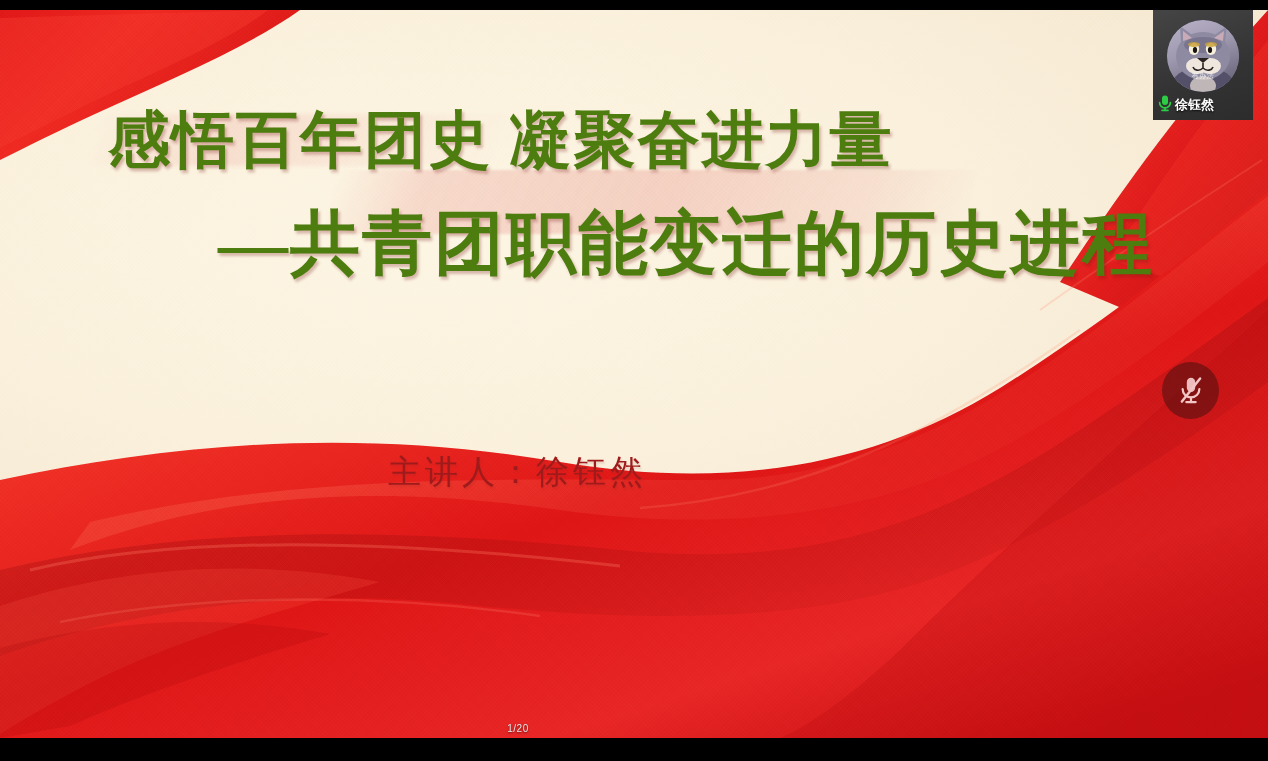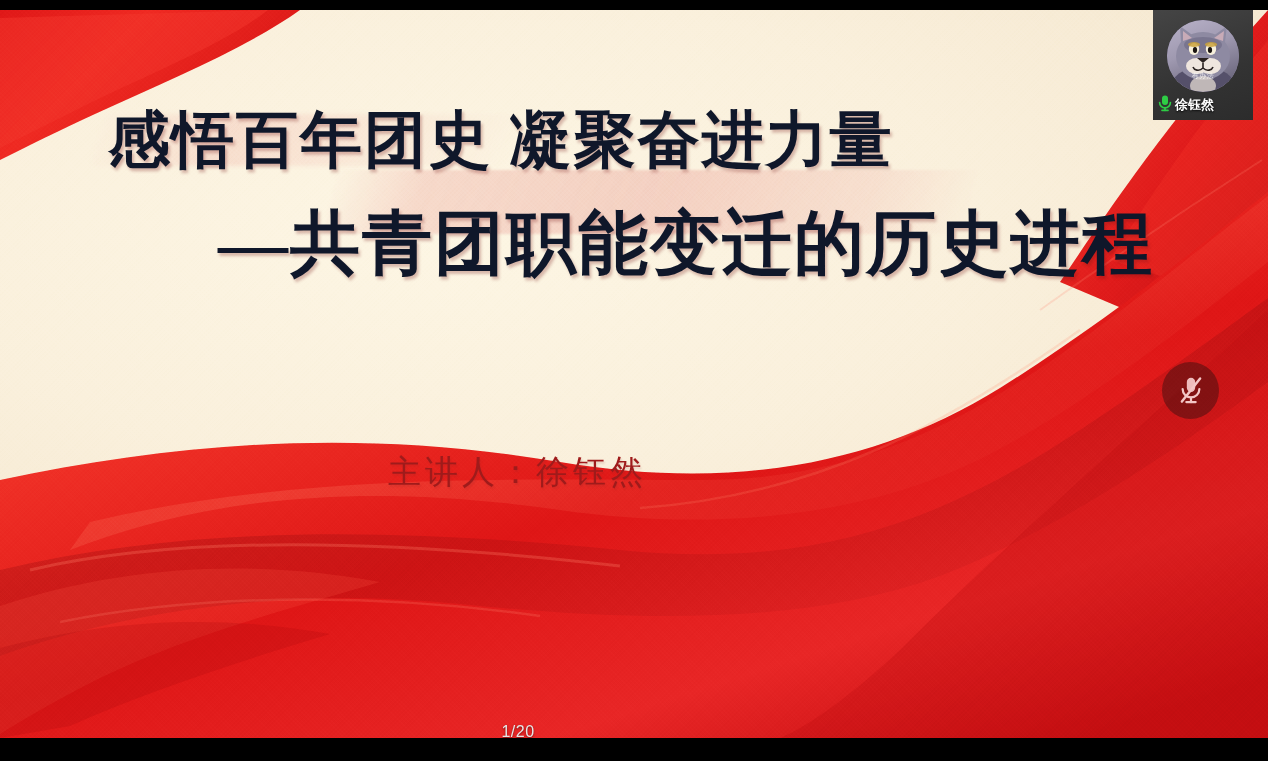--- a/index.html
+++ b/index.html
@@ -97,21 +97,21 @@
   }
 
   
   .title-block {
     position: absolute;
     left: 0; top: 0;
     width: 1268px;
     z-index: 12;
   }
   .title-line {
-    color: #0f172a;
+    color: #4d7c0f;
     font-family: "Liberation Serif", "DejaVu Serif", serif;
     font-weight: 700;
     letter-spacing: 2px;
     white-space: nowrap;
     text-shadow: 2px 3px 3px rgba(120,20,20,0.28);
   }
   .title-line-1 {
     position: absolute;
     left: 108px; top: 92px;
     font-size: 62px;
@@ -139,21 +139,21 @@
 
   
   .page-indicator {
     position: absolute;
     left: 0; top: 713px;
     width: 1036px;
     text-align: center;
     z-index: 30;
     color: #e7e7e7;
     font-family: "Liberation Sans", sans-serif;
-    font-size: 16px;
+    font-size: 10px;
     letter-spacing: .5px;
     text-shadow: 0 1px 2px rgba(0,0,0,.55);
   }
 
   
   .mute-fab {
     position: absolute;
     left: 1162px; top: 352px;
     width: 57px; height: 57px;
     border-radius: 50%;

